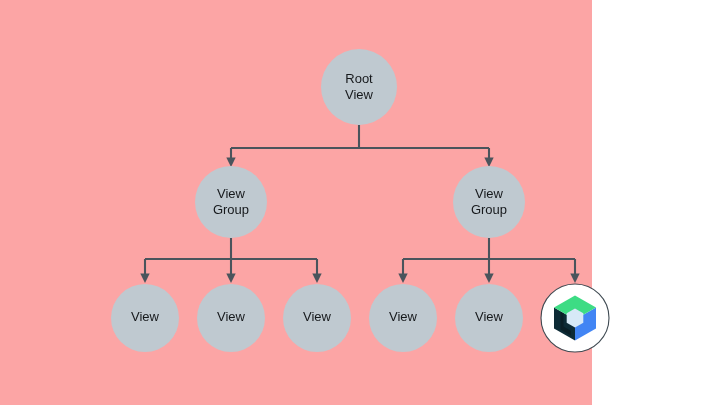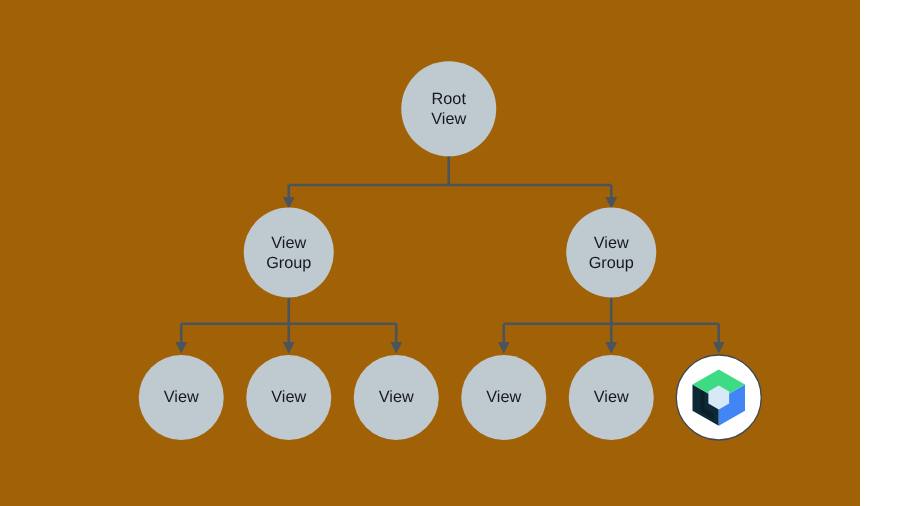--- a/index.html
+++ b/index.html
@@ -8,23 +8,23 @@
     background: #ffffff;
   }
   body {
     width: 720px;
     height: 405px;
     overflow: hidden;
     font-family: "Liberation Sans", sans-serif;
   }
   #diagram-root {
     position: relative;
-    width: 688px;
+    width: 592px;
     height: 405px;
-    background: #a16207;
+    background: #fca5a5;
   }
   svg#tree-svg {
     display: block;
     width: 720px;
     height: 405px;
   }
   .node-circle {
     fill: #bfc9d0;
   }
   .node-circle-outline {

